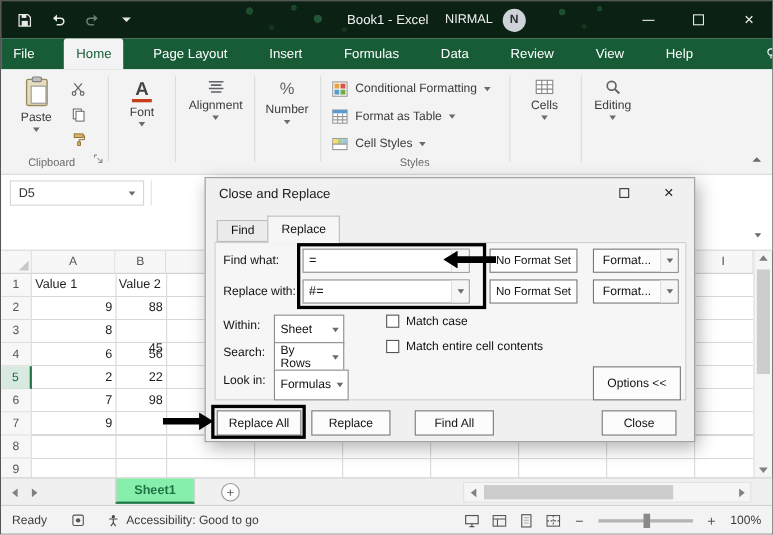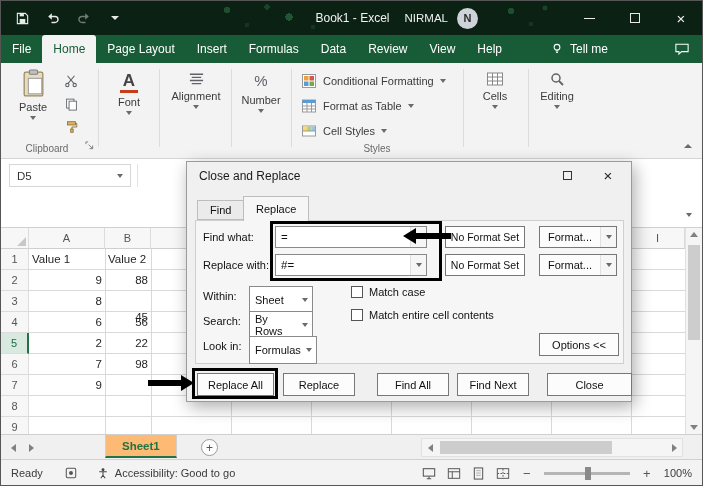--- a/index.html
+++ b/index.html
@@ -30,21 +30,21 @@
   .user { position:absolute; right:226px; top:0; height:34px; display:flex; align-items:center; gap:9px; font-size:11.5px; }
   .avatar { width:21px; height:21px; border-radius:50%; background:#cdd3d8; color:#2c2c2c;
             display:flex; align-items:center; justify-content:center; font-size:11px; font-weight:bold; }
   .winb { position:absolute; right:0; top:0; height:34px; display:flex; }
   .winb > span { width:46px; height:34px; display:flex; align-items:center; justify-content:center; font-size:15px; cursor:pointer; }
   .min-glyph { width:11px; height:1px; background:#e8e8e8; display:inline-block; }
   .max-glyph { width:10px; height:10px; border:1px solid #e8e8e8; display:inline-block; }
 
   
   .trow { position:absolute; top:34px; left:0; width:703px; height:28px; background:#185c37;
-          display:flex; align-items:stretch; color:#fff; font-size:12px; }
+          display:flex; align-items:stretch; color:#fff; font-size:12px;gap:16px; }
   .rtab { display:flex; align-items:center; padding:0 11px; cursor:pointer; white-space:nowrap; }
   .rtab.active { background:#f3f3f3; color:#185c37; border-radius:3px 3px 0 0; }
   .tellme { margin-left:26px; gap:6px; }
   .cmt { margin-left:auto; padding:0 14px; display:flex; align-items:center; }
 
   
   .ribbon { position:absolute; top:62px; left:0; width:703px; height:96px; background:#f3f3f3; border-bottom:1px solid #d5d5d5; }
   .vsep { position:absolute; top:6px; height:78px; width:1px; background:#dcdcdc; }
   .bigbtn { position:absolute; display:flex; flex-direction:column; align-items:center; gap:3px;
             font-size:11px; color:#3b3b3b; cursor:pointer; text-align:center; }
@@ -89,21 +89,21 @@
   .tri-d { width:0; height:0; border-left:4px solid transparent; border-right:4px solid transparent; border-top:5px solid #808080; }
   .tri-l { width:0; height:0; border-top:4px solid transparent; border-bottom:4px solid transparent; border-right:5px solid #808080; }
   .tri-r { width:0; height:0; border-top:4px solid transparent; border-bottom:4px solid transparent; border-left:5px solid #808080; }
   .vs-up { position:absolute; top:4px; left:0; right:0; display:flex; justify-content:center; cursor:pointer; }
   .vs-thumb { position:absolute; left:2px; top:17px; width:12px; height:95px; background:#cdcdcd; cursor:pointer; }
   .vs-down { position:absolute; bottom:4px; left:0; right:0; display:flex; justify-content:center; cursor:pointer; }
 
   
   .sbar { position:absolute; left:0; top:433px; width:703px; height:25px; background:#f0f0f0; border-top:1px solid #cfcfcf; }
   .snav { position:absolute; top:0; height:25px; display:flex; align-items:center; cursor:pointer; }
-  .sheettab { position:absolute; left:104px; top:0; height:23px; padding:0 16px; background:#fdba74;
+  .sheettab { position:absolute; left:104px; top:0; height:23px; padding:0 16px; background:#86efac;
               border-left:1px solid #d0d0d0; border-right:1px solid #d0d0d0; border-bottom:2px solid #217346;
               display:flex; align-items:center; font-size:11.5px; color:#217346; font-weight:bold; cursor:pointer; }
   .addsheet { position:absolute; left:200px; top:4px; width:17px; height:17px; border:1px solid #9a9a9a;
               border-radius:50%; display:flex; align-items:center; justify-content:center; font-size:12px;
               color:#555; background:#fdfdfd; cursor:pointer; line-height:1; }
   .hscroll { position:absolute; left:420px; top:3px; width:262px; height:19px; background:#f5f5f5;
              border:1px solid #e2e2e2; display:flex; align-items:center; }
   .hs-btn { width:16px; height:100%; display:flex; align-items:center; justify-content:center; cursor:pointer; }
   .hs-track { flex:1; height:100%; position:relative; }
   .hs-thumb { position:absolute; left:2px; top:2px; height:13px; width:172px; background:#cdcdcd; cursor:pointer; }
@@ -143,21 +143,21 @@
   .fmtbtn { position:absolute; left:352px; width:78px; height:22px; border:1px solid #777; background:#fcfcfc;
             display:flex; align-items:center; font-size:11px; z-index:4; cursor:pointer; }
   .fmtbtn .lbl { flex:1; text-align:center; }
   .drop { position:absolute; left:62px; height:28px; background:#fff; border:1px solid #8a8a8a;
           display:flex; align-items:center; padding-left:5px; font-size:11px; z-index:4; cursor:pointer; }
   .drop .dd2 { margin-left:auto; width:15px; display:flex; align-items:center; justify-content:center; }
   .cb { position:absolute; display:flex; align-items:center; gap:6px; font-size:11px; z-index:4; cursor:pointer; }
   .cbbox { width:12px; height:12px; border:1px solid #555; background:#fff; display:inline-block; }
   .dbtn { position:absolute; top:211px; height:23px; border:1px solid #777; background:#fcfcfc;
           display:flex; align-items:center; justify-content:center; font-size:11px; cursor:pointer; z-index:4; }
-  .optbtn { position:absolute; left:352px; top:171px; width:80px; height:23px; border:1px solid #777; background:#fcfcfc;
+  .optbtn { position:absolute; left:352px; top:171px; width:80px; height:31px; border:1px solid #777; background:#fcfcfc;
             display:flex; align-items:center; justify-content:center; font-size:11px; cursor:pointer; z-index:4; }
 
   
   .anno { position:absolute; z-index:10; pointer-events:none; }
   .anno-fields { left:269px; top:220px; width:172px; height:60px; border:3px solid #000; }
   .anno-replall { left:191px; top:367px; width:86px; height:31px; border:3px solid #000; }
 </style>
 </head>
 <body>
 
@@ -481,22 +481,21 @@
       <span>Formulas</span>
       <span class="dd2">
           <i class="chev"></i>
         </span>
     </div>
     <div class="optbtn">Options &lt;&lt;</div>
 
     <div class="dbtn" style="left:10px; width:77px;">Replace All</div>
     <div class="dbtn" style="left:96px; width:72px;">Replace</div>
     <div class="dbtn" style="left:190px; width:72px;">Find All</div>
-    <div class="dbtn" style="left:270px; width:72px;">Find Next</div>
-    <div class="dbtn" style="left:360px; width:85px;">Close</div>
+    <div class="dbtn" style="left:360px; width:68px;">Close</div>
   </div>
 
   <div class="sbar">
     <span class="snav" style="left:10px;">
         <i class="tri-l"></i>
       </span>
     <span class="snav" style="left:28px;">
         <i class="tri-r"></i>
       </span>
     <span class="sheettab">Sheet1</span>

